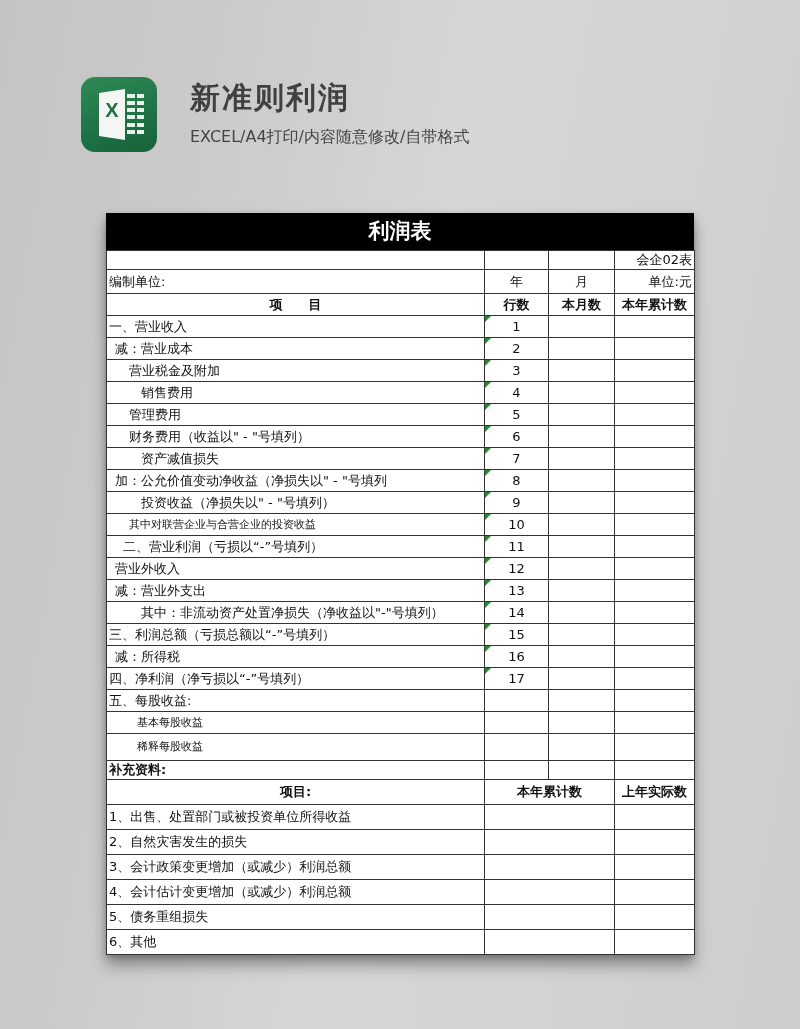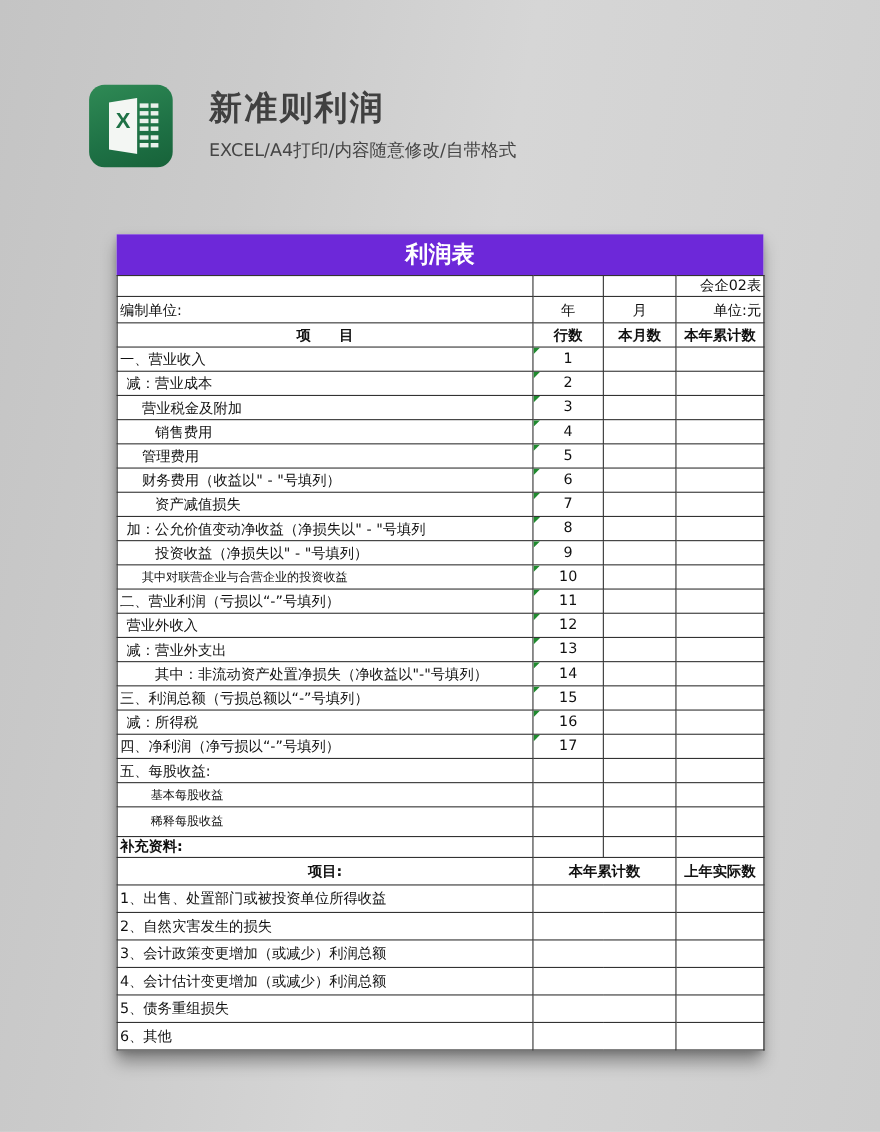--- a/index.html
+++ b/index.html
@@ -33,21 +33,21 @@
   .brand-subtitle {
     position:absolute; left:190px; top:127px;
     font-size:16px; color:#454545;
   }
   .sheet-wrap {
     position:absolute; left:106px; top:213px; width:588px;
     background:#fff;
     box-shadow: 0 10px 14px rgba(0,0,0,0.35), 0 2px 6px rgba(0,0,0,0.2);
   }
   .title-bar {
-    height:37px; background:#6d28d9; color:#fff;
+    height:37px; background:#000000; color:#fff;
     font-size:21px; font-weight:bold; text-align:center; line-height:37px;
   }
   table { border-collapse:collapse; width:588px; table-layout:fixed; }
   td {
     border:1px solid #333; padding:0 2px; font-size:13px; color:#111;
     white-space:nowrap; overflow:hidden; position:relative;
     font-family: "DejaVu Sans", sans-serif;
   }
   td.num { text-align:center; }
   td.right { text-align:right; }
@@ -180,21 +180,21 @@
   </tr>
 
   <tr class="r22">
     <td class="big" style="padding-left: 22px;">其中对联营企业与合营企业的投资收益</td>
     <td class="num flag">10</td>
     <td></td>
     <td></td>
   </tr>
 
   <tr class="r22">
-    <td style="padding-left: 2px;">二、营业利润（亏损以“-”号填列）</td>
+    <td style="padding-left: 16px;">二、营业利润（亏损以“-”号填列）</td>
     <td class="num flag">11</td>
     <td></td>
     <td></td>
   </tr>
 
   <tr class="r22">
     <td style="padding-left: 8px;">营业外收入</td>
     <td class="num flag">12</td>
     <td></td>
     <td></td>

